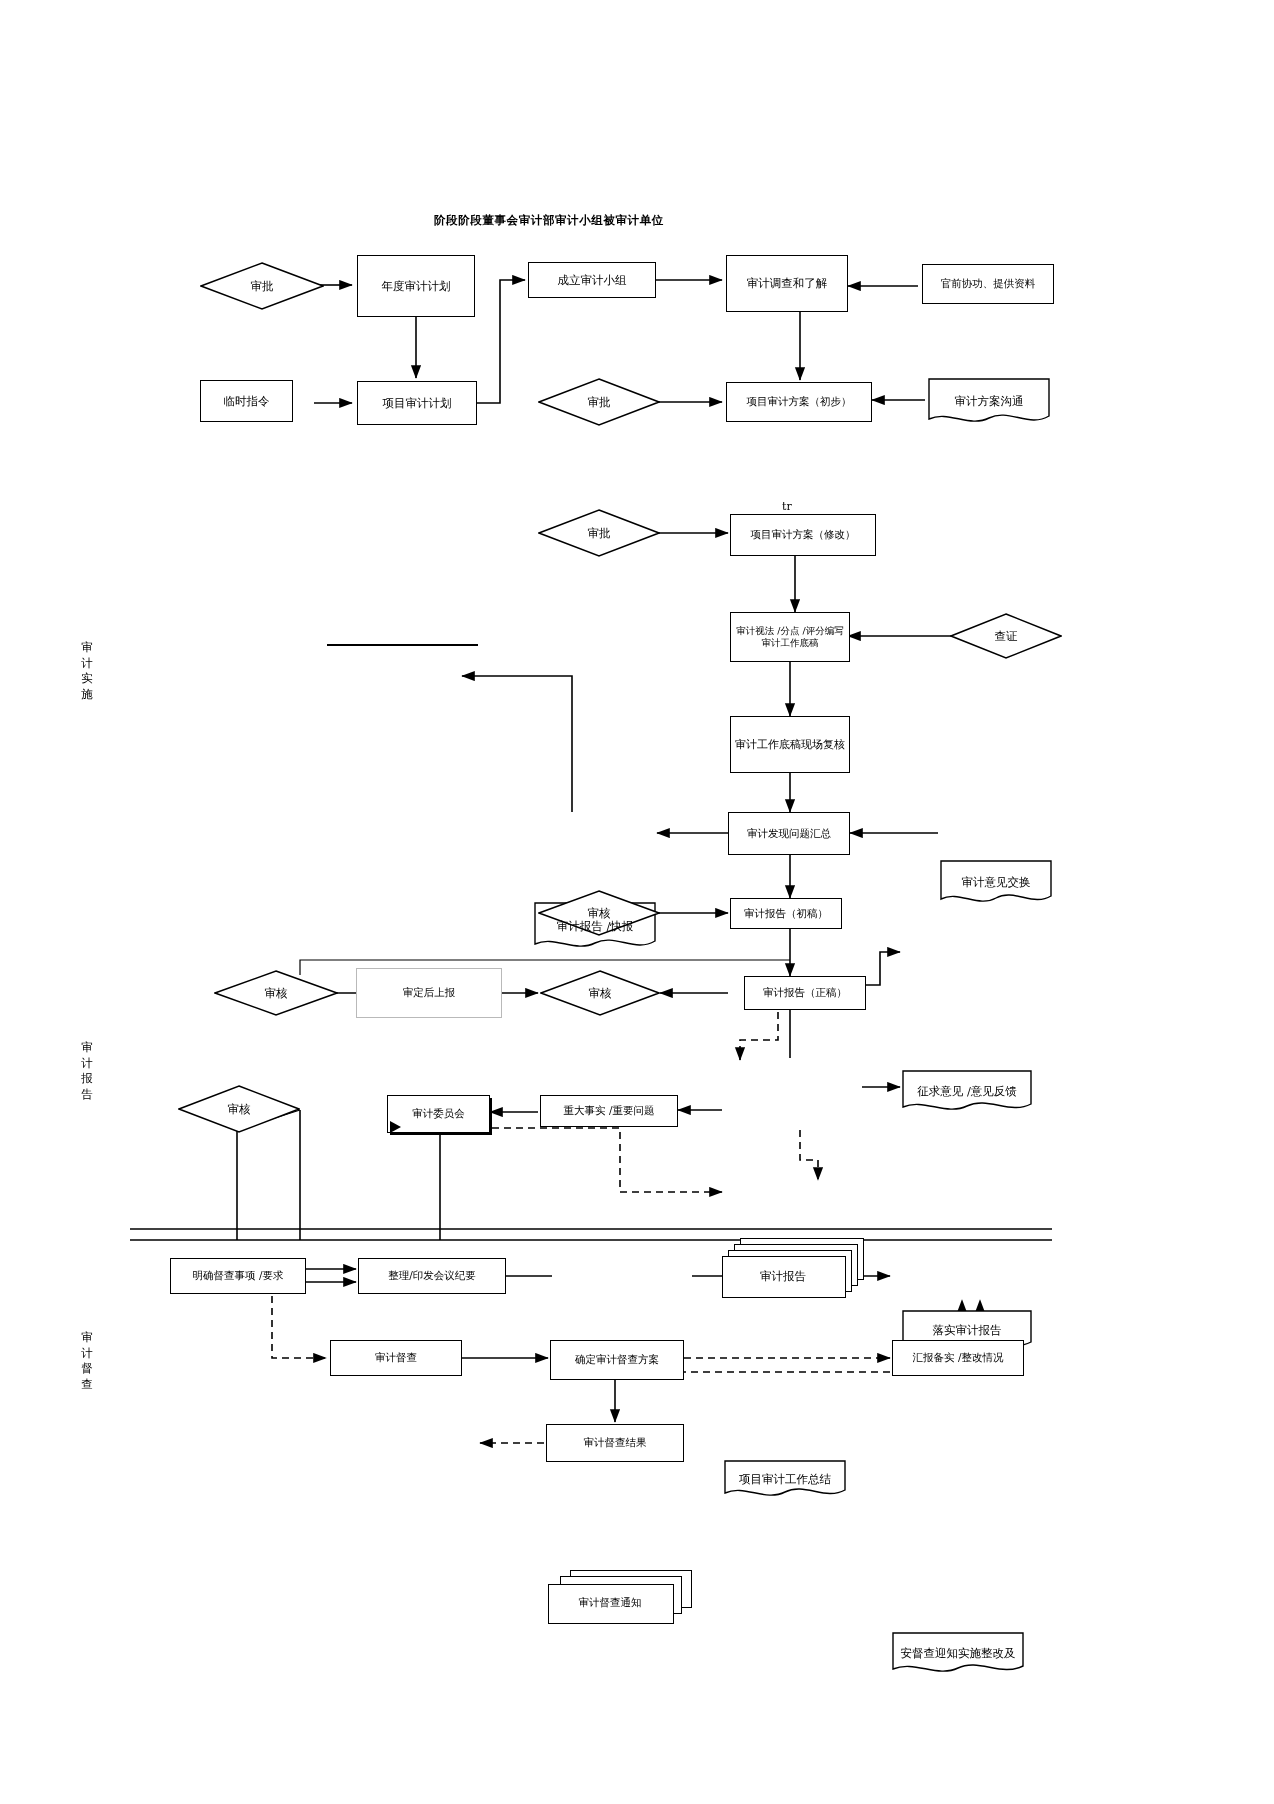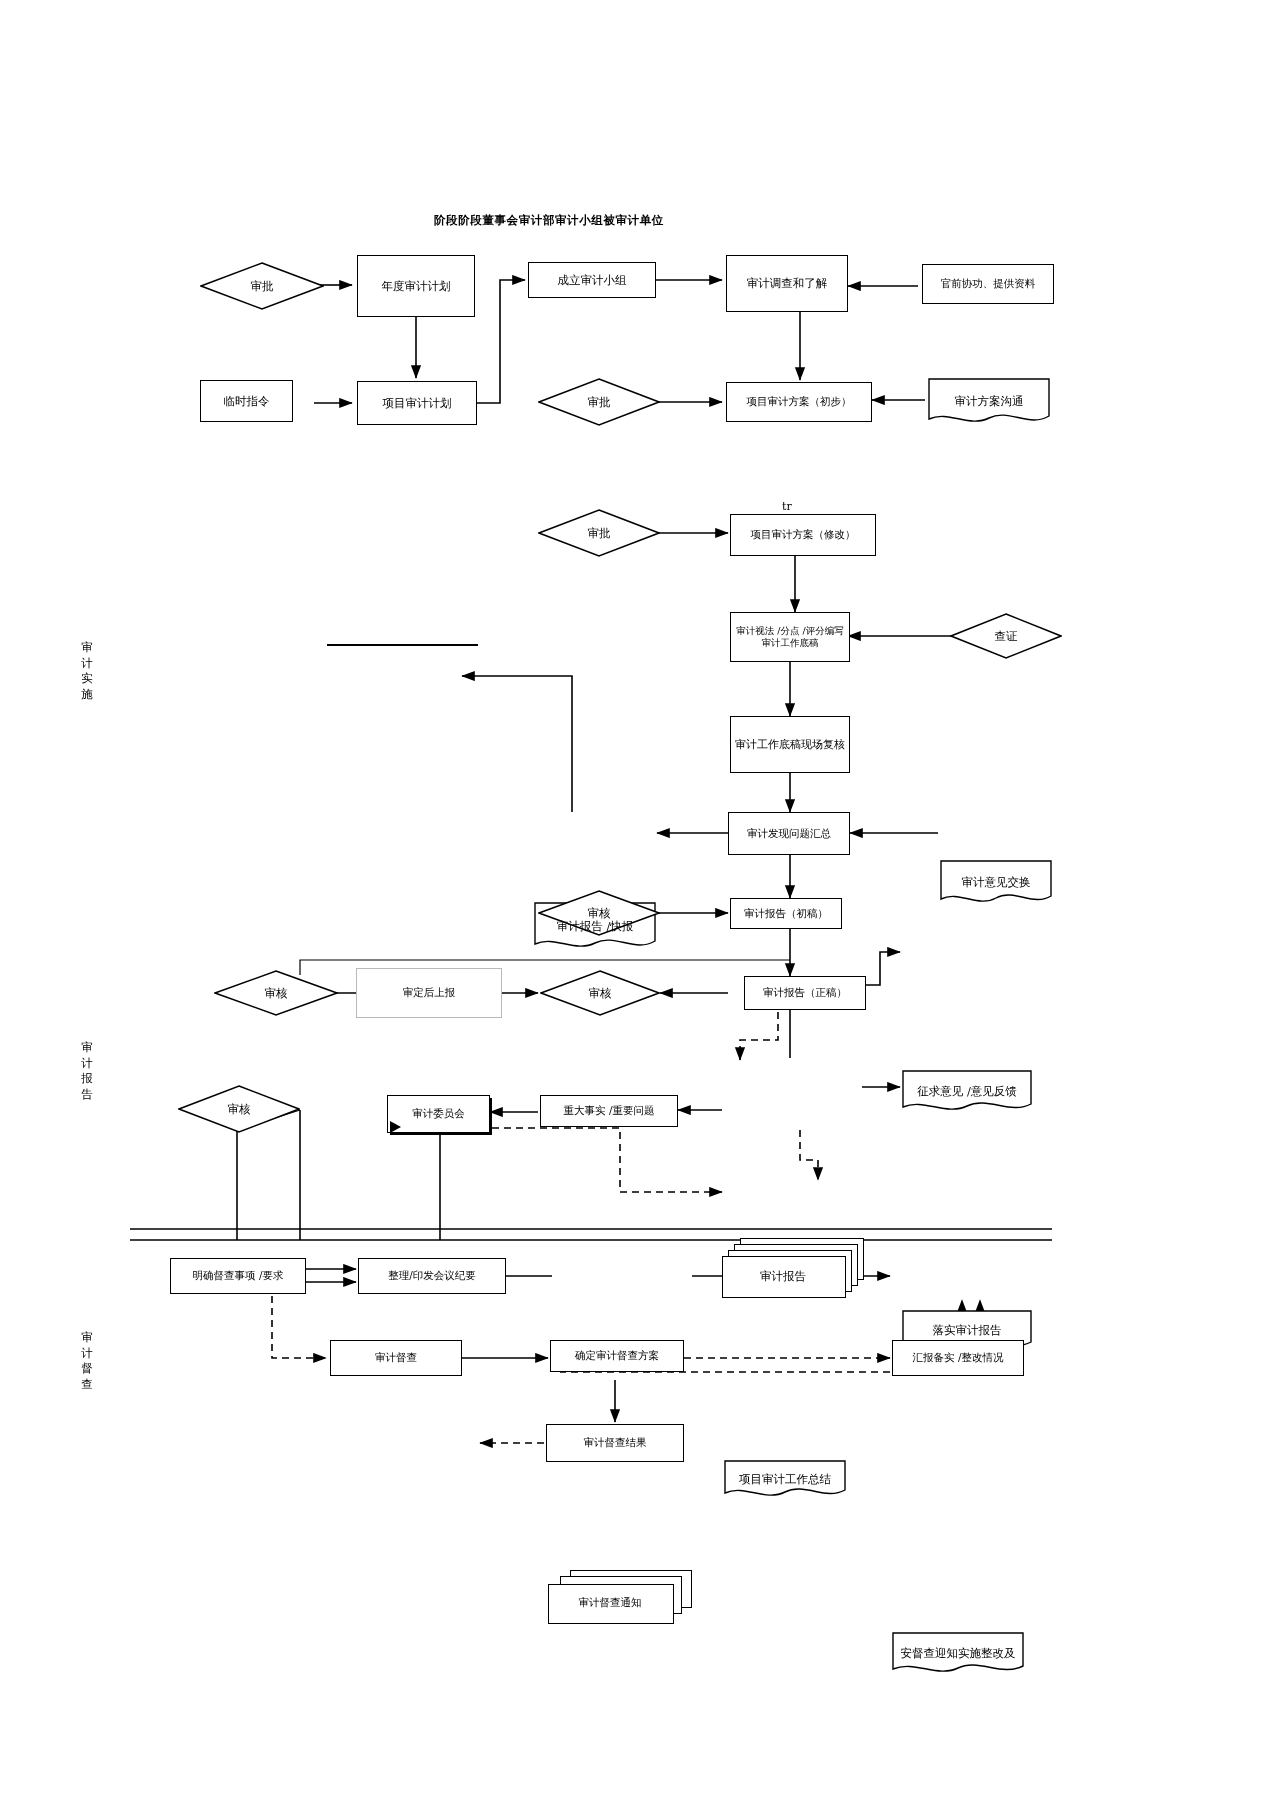--- a/index.html
+++ b/index.html
@@ -387,21 +387,21 @@
     <svg viewBox="0 0 132 42" preserveAspectRatio="none">
       <path d="M1,1 L131,1 L131,34 C109,45 87,26 66,36 C45,46 23,28 1,37 Z" fill="#fff" stroke="#000" stroke-width="1.4"></path>
     </svg>
     <span class="dlabel">安督查迎知实施整改及</span>
   </div>
 
   <div class="abs box" style="left:330px;top:1340px;width:132px;height:36px;font-size:10.5px;">
     <span>审计督查</span>
   </div>
 
-  <div class="abs box" style="left:550px;top:1340px;width:134px;height:32px;font-size:10.5px;">
+  <div class="abs box" style="left:550px;top:1340px;width:134px;height:40px;font-size:10.5px;">
     <span>确定审计督查方案</span>
   </div>
 
   <div class="abs box" style="left:892px;top:1340px;width:132px;height:36px;font-size:10.5px;">
     <span>汇报备实 /整改情况</span>
   </div>
 
   <div class="abs num" style="left:551px;top:1429px;">1</div>
 
   <div class="abs box" style="left:546px;top:1424px;width:138px;height:38px;font-size:10.5px;">

